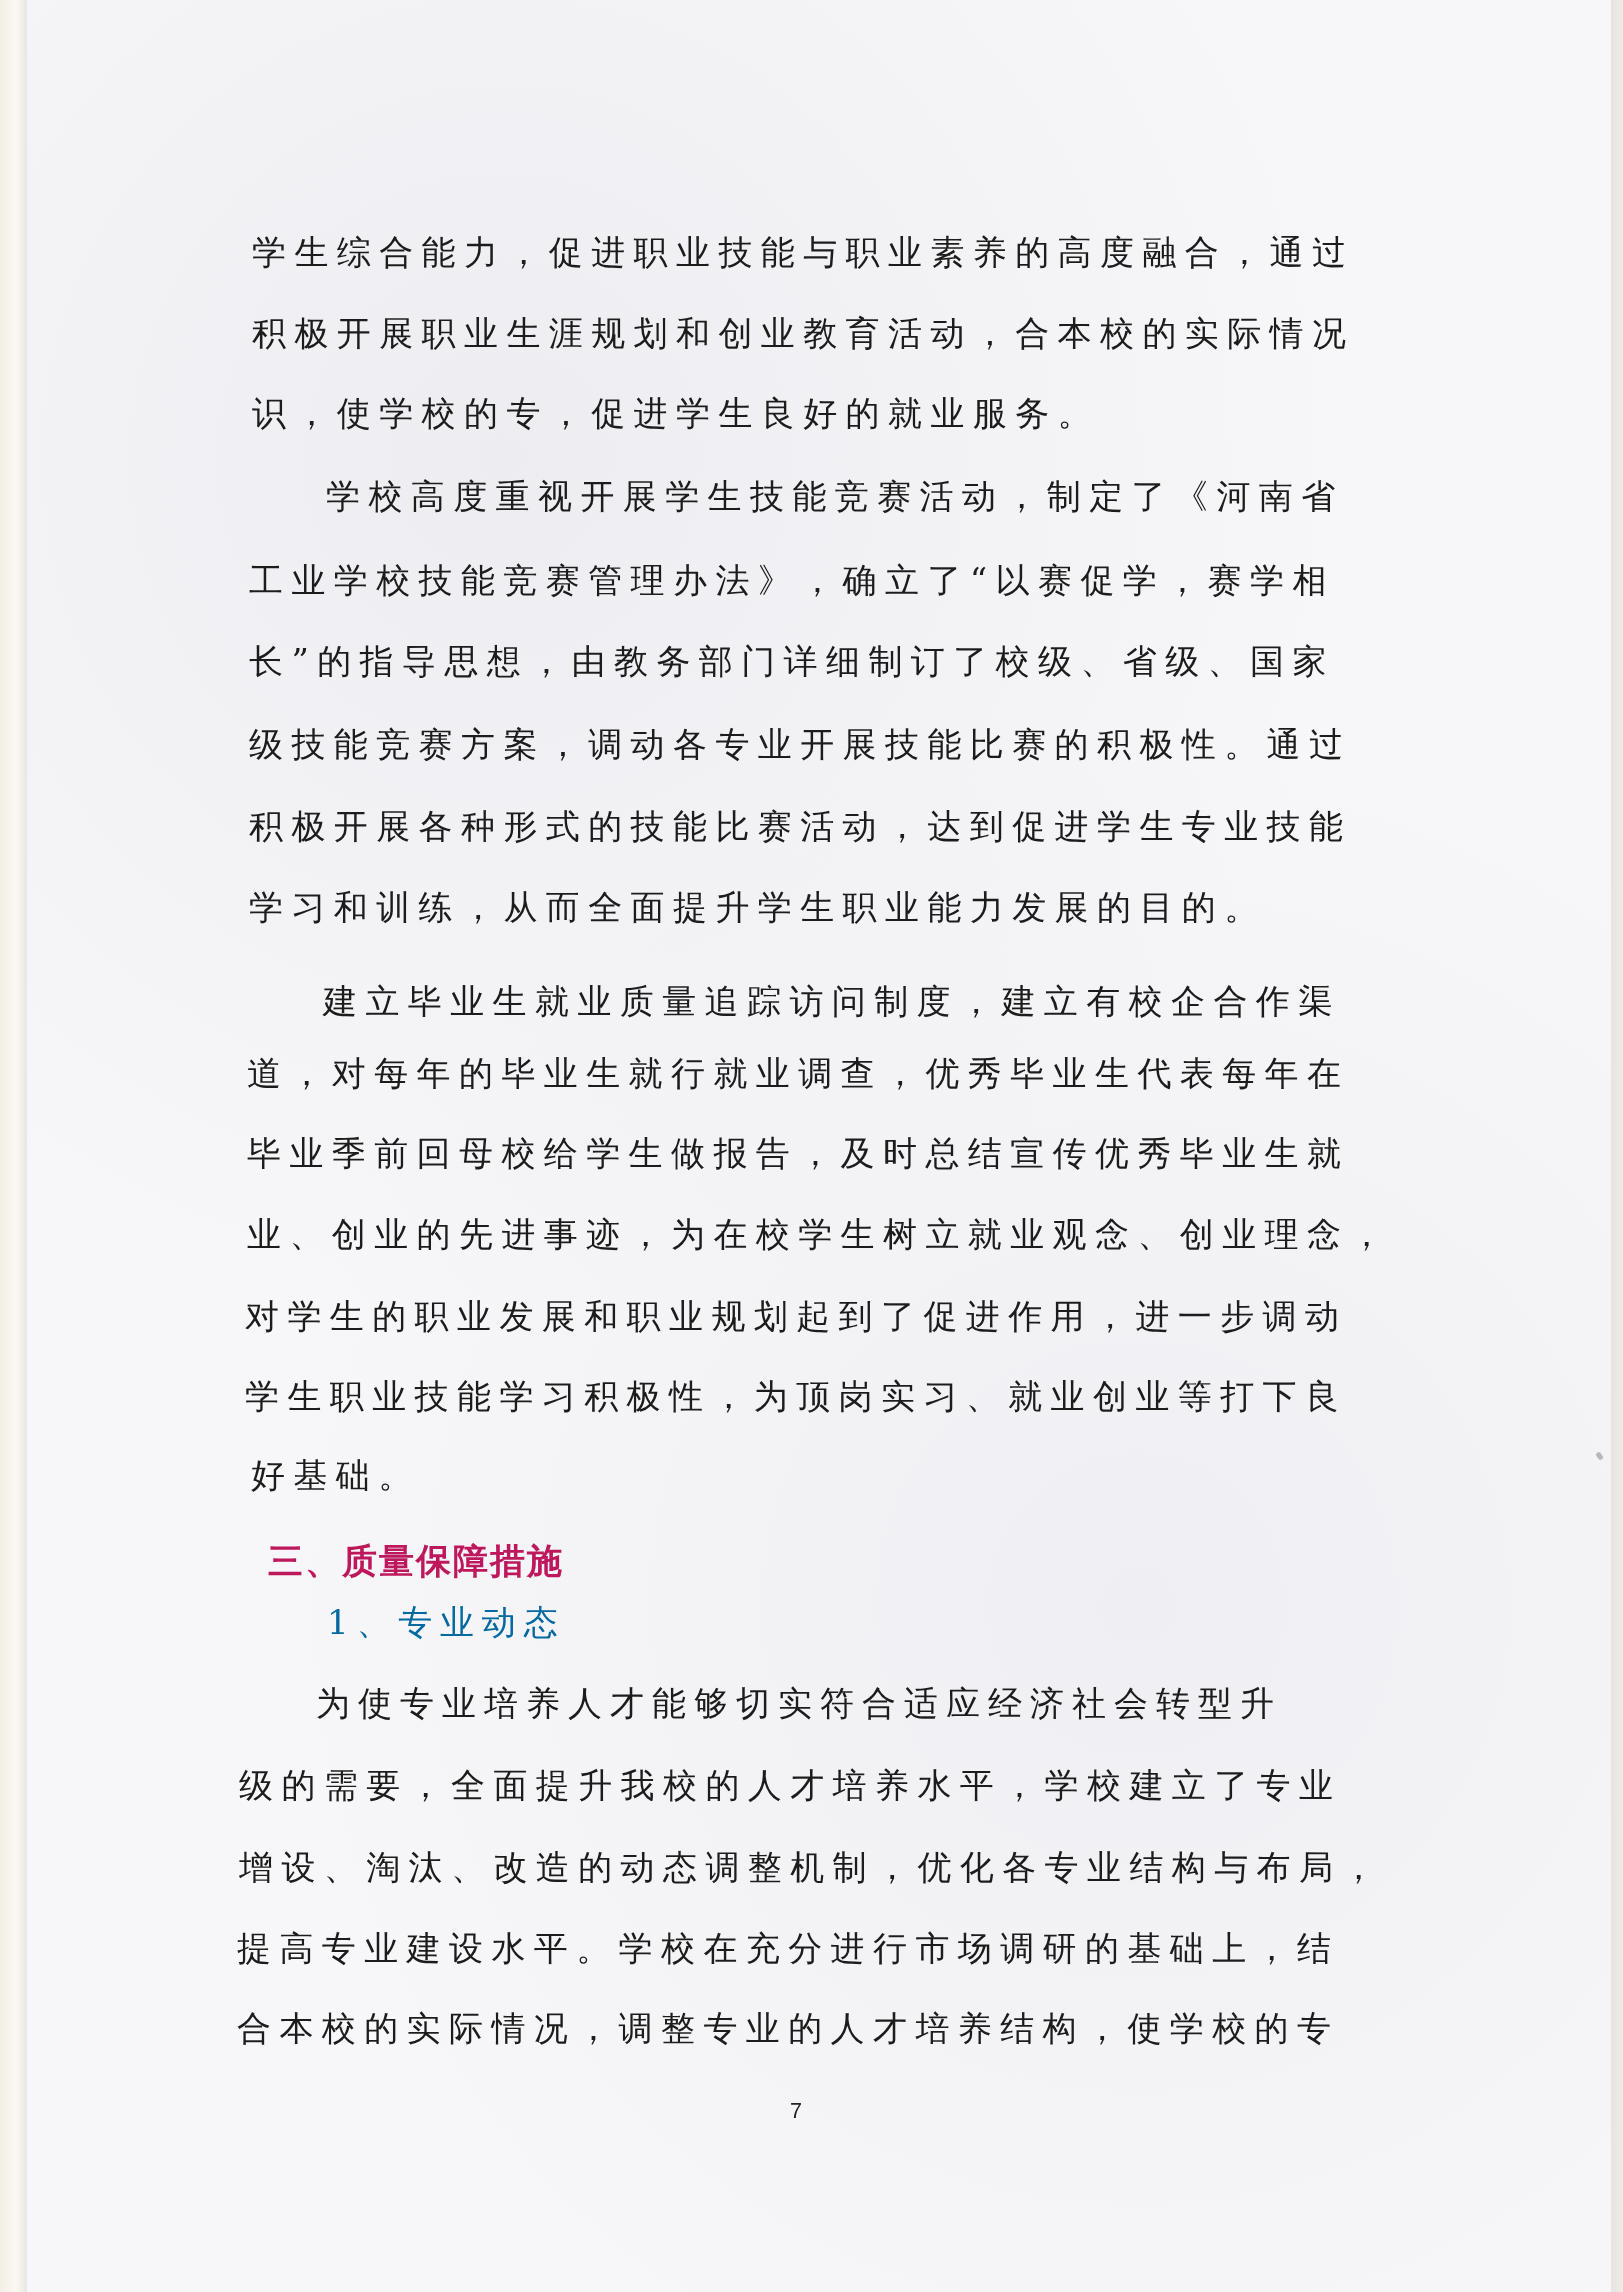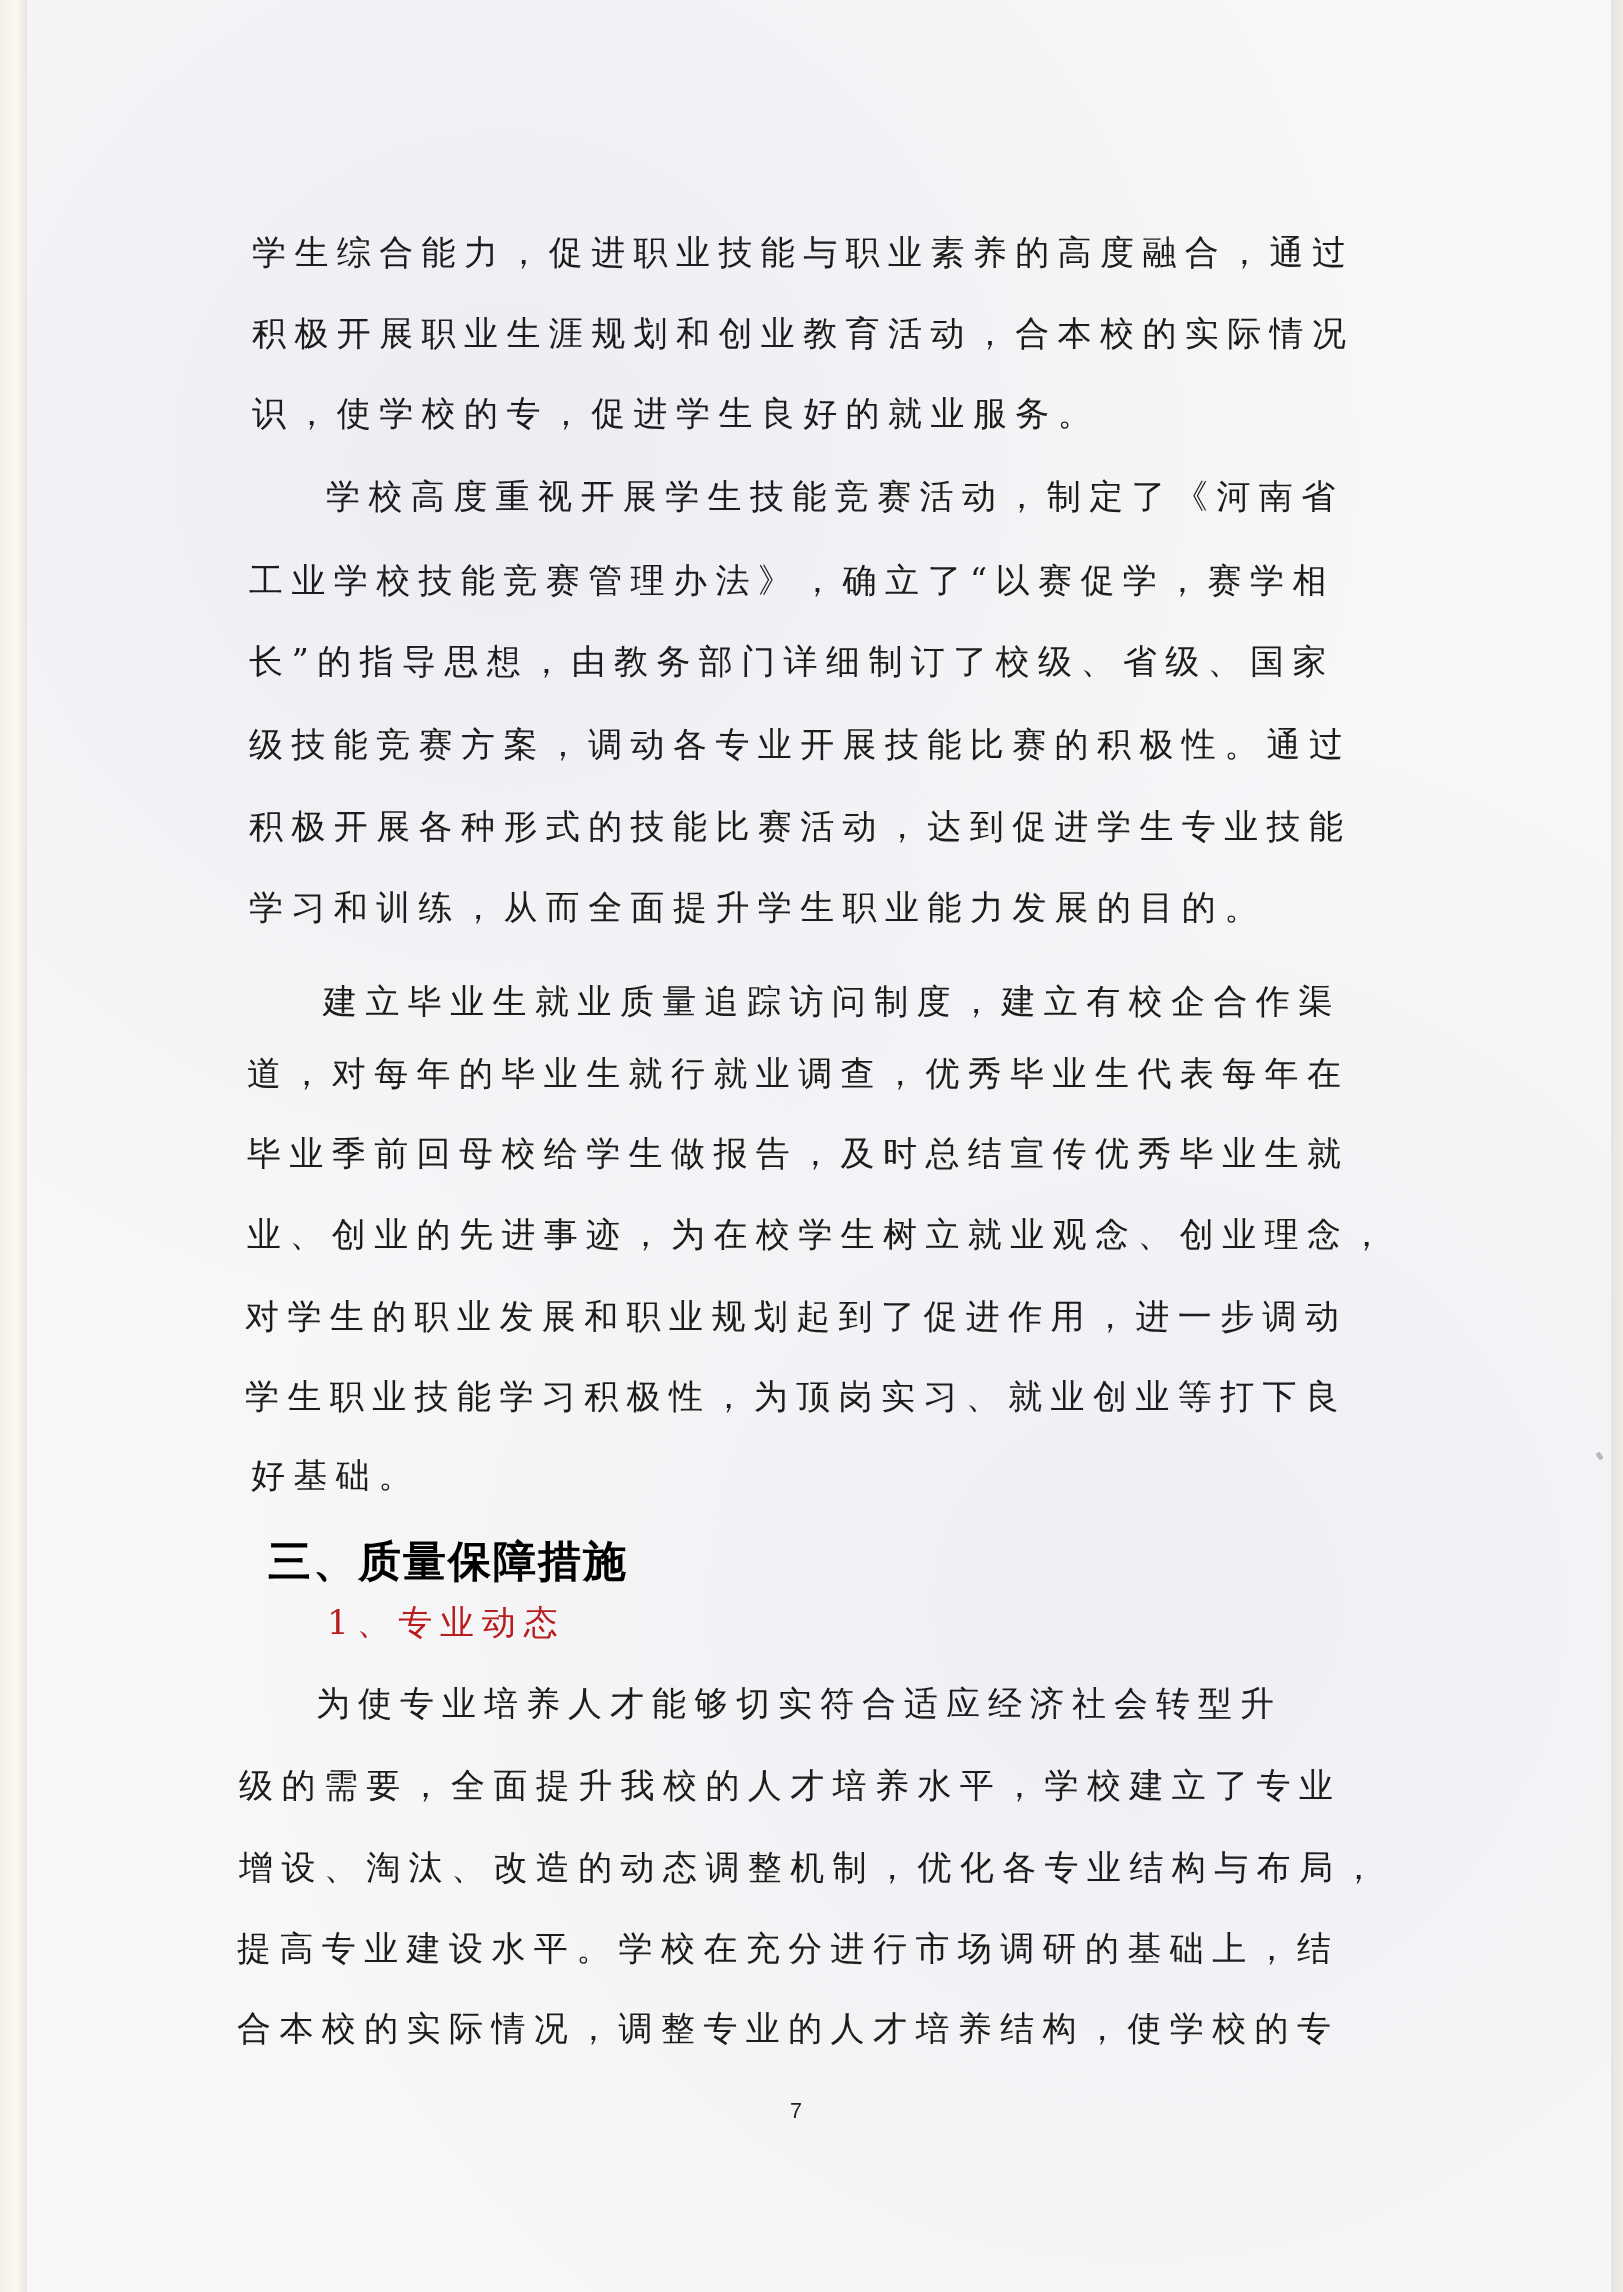--- a/index.html
+++ b/index.html
@@ -52,32 +52,32 @@
       height: 43px;
       letter-spacing: 8.4px;
       color: #1c1c1c;
       font-weight: normal;
     }
     .heading {
       position: absolute;
       white-space: nowrap;
       font-family: "DejaVu Sans", "Liberation Sans", sans-serif;
       font-weight: bold;
-      font-size: 43px;
+      font-size: 35px;
       line-height: 43px;
       letter-spacing: 2px;
-      color: #000000;
+      color: #be185d;
     }
     .subheading {
       position: absolute;
       white-space: nowrap;
       font-size: 34px;
       line-height: 43px;
       letter-spacing: 7.8px;
-      color: #b91c1c;
+      color: #0369a1;
     }
     .page-number {
       position: absolute;
       left: 790px; top: 2098px;
       font-family: "Liberation Sans", sans-serif;
       font-size: 21.6px;
       color: #222;
     }
   </style>
 </head>

